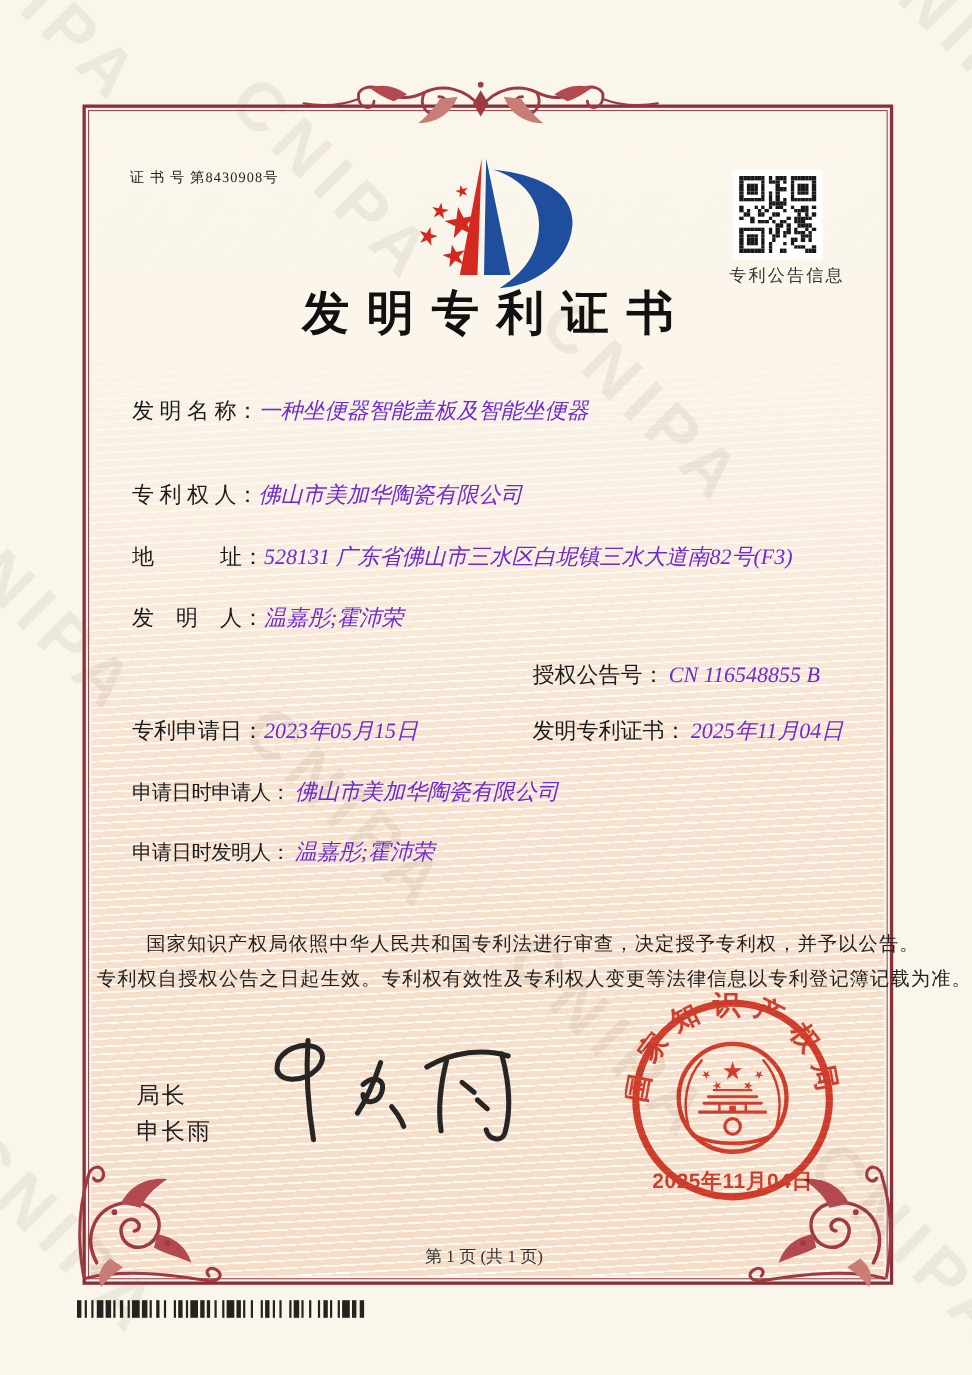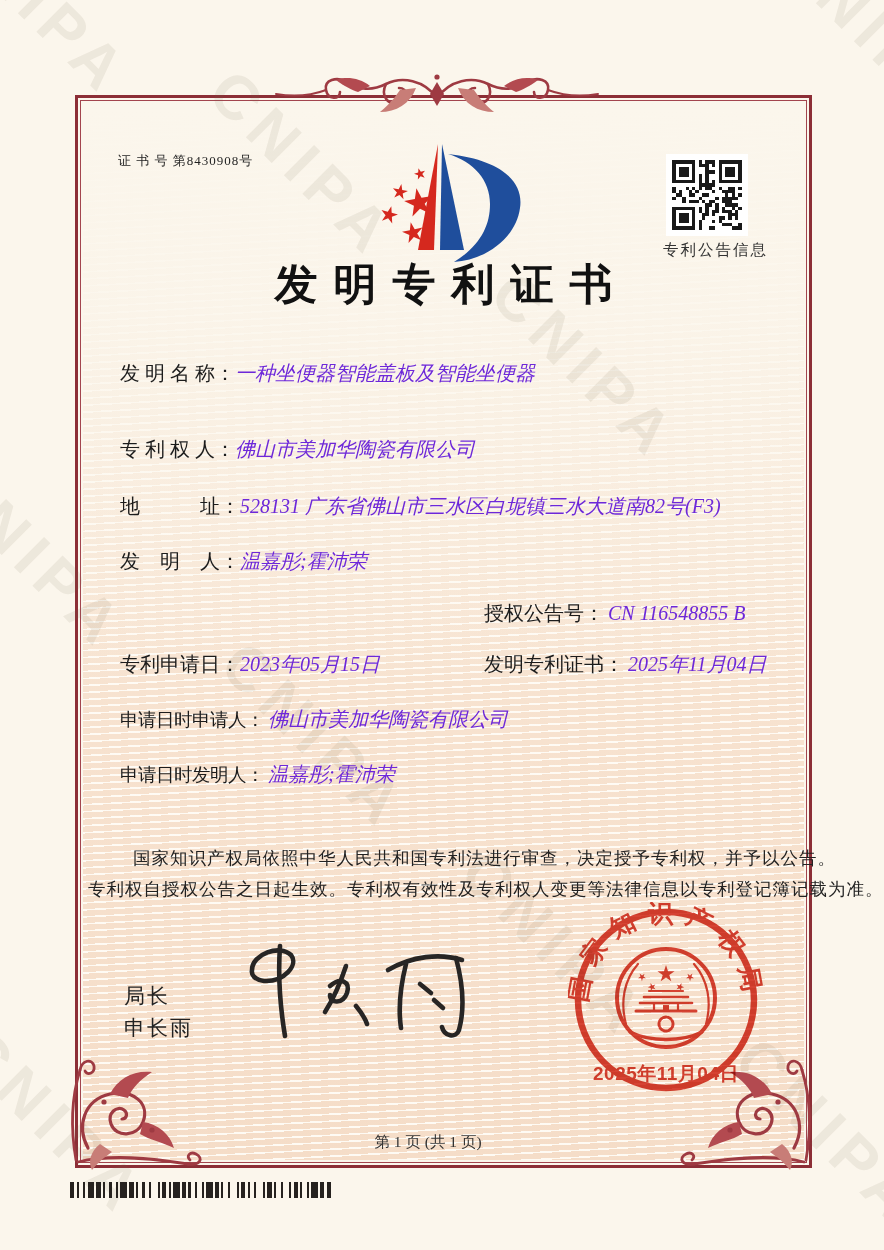--- a/index.html
+++ b/index.html
@@ -38,21 +38,21 @@
   .qr-caption{left:648px;top:240px;width:120px;text-align:right;font-size:15.5px;letter-spacing:2px;color:#333;}
   .title{left:75px;top:256px;width:737px;text-align:center;font-size:43px;font-weight:bold;
          letter-spacing:16px;text-indent:16px;color:#111;}
   .row-label{font-size:20px;color:#1c1c1c;}
   .row-value{font-size:20px;color:#6d28d9;font-style:italic;}
   .small-label{font-size:18.5px;letter-spacing:-0.5px;}
   .legal-line{font-size:17.5px;letter-spacing:1px;color:#222;}
   .signoff{font-family:Liberation Mono, monospace;font-size:21px;color:#222;letter-spacing:2px;}
   .signature{left:228px;top:934px;opacity:.92;}
   .seal{left:568px;top:902px;mix-blend-mode:multiply;opacity:.95;}
-  .footer-page{left:75px;top:1132px;width:706px;text-align:center;font-size:15.5px;color:#333;}
+  .footer-page{left:75px;top:1132px;width:706px;text-align:center;font-size:15.5px;color:#333;padding-left:12px;}
   
   .barcode{left:70px;top:1182px;height:16px;display:flex;align-items:stretch;}
   .barcode span{display:block;height:16px;}
   .bc-bar{background:#26221f;}
   .bc-gap{background:transparent;}
 </style>
 </head>
 <body>
 
 <div class="page">

